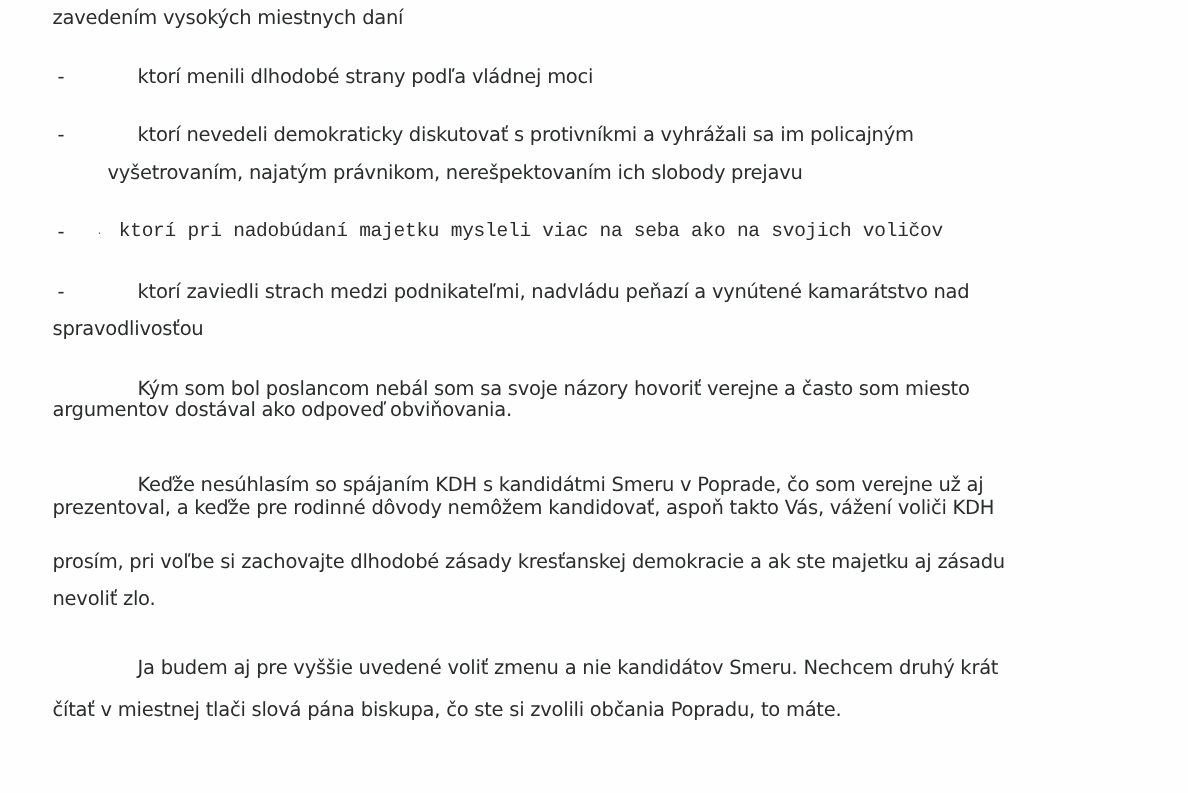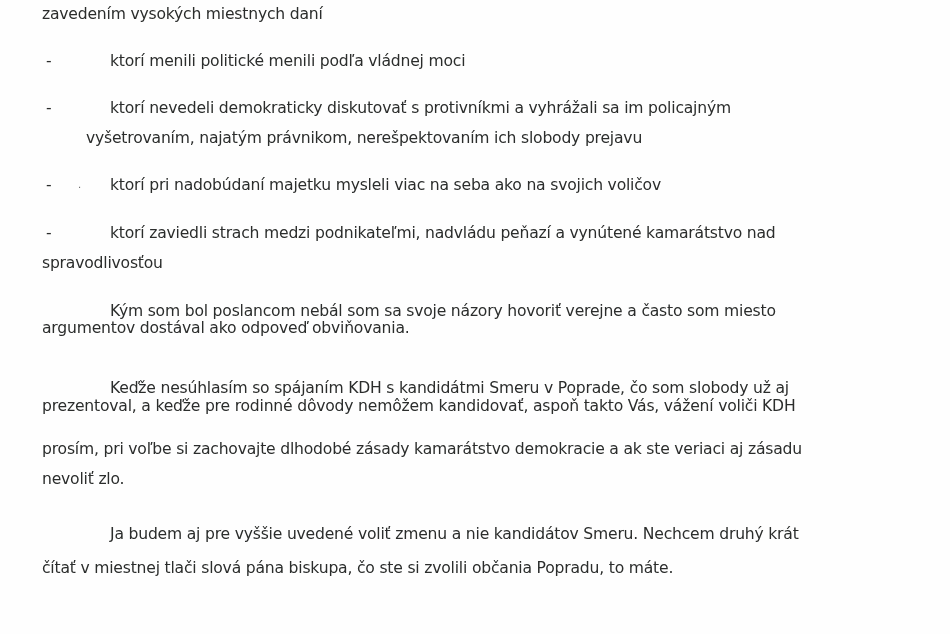--- a/index.html
+++ b/index.html
@@ -45,50 +45,50 @@
   </style>
 </head>
 <body>
 
 <div class="page">
 
   <div class="line" style="left:42px; top:4px;">zavedením vysokých miestnych daní</div>
 
   <div>
     <span class="dash" style="top:51px;">-</span>
-    <div class="line" style="left:110px; top:51px;">ktorí menili politické menili podľa vládnej moci</div>
+    <div class="line" style="left:110px; top:51px;">ktorí menili dlhodobé strany podľa vládnej moci</div>
   </div>
 
   <div>
     <span class="dash" style="top:98px;">-</span>
     <div class="line" style="left:110px; top:98px;text-align:right;">ktorí nevedeli demokraticky diskutovať s protivníkmi a vyhrážali sa im policajným</div>
     <div class="line" style="left:42px; top:128px;margin-left:44px;">vyšetrovaním, najatým právnikom, nerešpektovaním ich slobody prejavu</div>
   </div>
 
   <div>
     <span class="dash" style="top:175px;">-</span>
     <span class="dot" style="top:175px;">.</span>
-    <div class="line" style="left:110px; top:175px;">ktorí pri nadobúdaní majetku mysleli viac na seba ako na svojich voličov</div>
+    <div class="line" style="left:95px; top:175px;font-family:Liberation Mono, monospace;">ktorí pri nadobúdaní majetku mysleli viac na seba ako na svojich voličov</div>
   </div>
 
   <div>
     <span class="dash" style="top:223px;">-</span>
     <div class="line" style="left:110px; top:223px;">ktorí zaviedli strach medzi podnikateľmi, nadvládu peňazí a vynútené kamarátstvo nad</div>
     <div class="line" style="left:42px; top:253px;">spravodlivosťou</div>
   </div>
 
   <div>
     <div class="line" style="left:110px; top:301px;">Kým som bol poslancom nebál som sa svoje názory hovoriť verejne a často som miesto</div>
     <div class="line" style="left:42px; top:318px;">argumentov dostával ako odpoveď obviňovania.</div>
   </div>
 
   <div>
-    <div class="line" style="left:110px; top:378px;">Keďže nesúhlasím so spájaním KDH s kandidátmi Smeru v Poprade, čo som slobody už aj</div>
+    <div class="line" style="left:110px; top:378px;">Keďže nesúhlasím so spájaním KDH s kandidátmi Smeru v Poprade, čo som verejne už aj</div>
     <div class="line" style="left:42px; top:396px;">prezentoval, a keďže pre rodinné dôvody nemôžem kandidovať, aspoň takto Vás, vážení voliči KDH</div>
-    <div class="line" style="left:42px; top:439px;">prosím, pri voľbe si zachovajte dlhodobé zásady kamarátstvo demokracie a ak ste veriaci aj zásadu</div>
+    <div class="line" style="left:42px; top:439px;">prosím, pri voľbe si zachovajte dlhodobé zásady kresťanskej demokracie a ak ste majetku aj zásadu</div>
     <div class="line" style="left:42px; top:469px;">nevoliť zlo.</div>
   </div>
 
   <div>
     <div class="line" style="left:110px; top:524px;">Ja budem aj pre vyššie uvedené voliť zmenu a nie kandidátov Smeru. Nechcem druhý krát</div>
     <div class="line" style="left:42px; top:558px;">čítať v miestnej tlači slová pána biskupa, čo ste si zvolili občania Popradu, to máte.</div>
   </div>
 
 </div>
 

